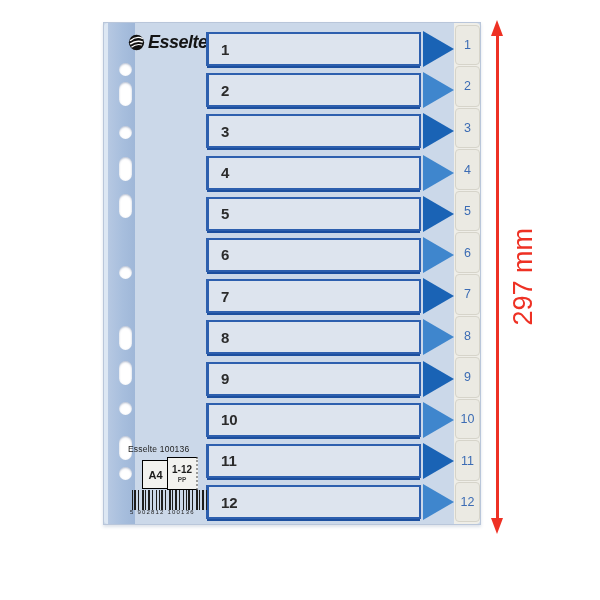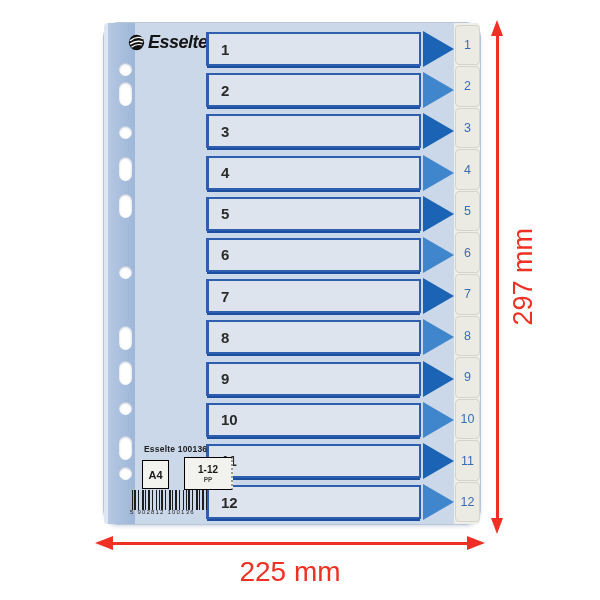--- a/index.html
+++ b/index.html
@@ -8,21 +8,21 @@
     --triangle-dark:#1a63b5; --triangle-light:#3f86cd;
     --tab-rail:#efeee8; --tab-bg:#ebeae3; --tab-border:#d6d4ca; --tab-text:#3c6cb4;
   }
   *{box-sizing:border-box;margin:0;padding:0}
   html,body{width:600px;height:600px}
   body{background:#fff;font-family:"Liberation Sans",sans-serif;position:relative;overflow:hidden}
   .stage{position:absolute;inset:0;background:#fff}
 
   
   .sheet{position:absolute;left:103px;top:22px;width:378px;height:503px;
-         background:var(--sheet);border-radius:15px;border:1px solid #b9c6da;
+         background:var(--sheet);border-radius:0;border:1px solid #b9c6da;
          box-shadow:0 2px 3px rgba(120,140,170,.25)}
   .edge-strip{position:absolute;left:0;top:0;bottom:0;width:5px;background:var(--edge-strip);
               border-radius:4px 0 0 4px}
   .punch-band{position:absolute;left:4px;top:0;bottom:0;width:27px;
               background:linear-gradient(90deg,#b6c8e2,var(--punch-band) 55%,#9fb7d8)}
   .hole{position:absolute;left:11px;width:13px;background:#fff;
         box-shadow:inset 0 1px 2px rgba(90,110,150,.45)}
   .hole.circle{height:13px;border-radius:50%}
   .hole.oval{height:24px;border-radius:7px}
 
@@ -45,26 +45,26 @@
   .row:nth-child(even) .tri{border-left-color:var(--triangle-light)}
 
   
   .tab-rail{position:absolute;right:0;top:0;bottom:0;width:26px;background:var(--tab-rail);
             border-radius:0 4px 4px 0;display:flex;flex-direction:column;padding:1px 0 1px 1px}
   .tab{flex:1;margin:.5px 0;background:var(--tab-bg);border:1px solid var(--tab-border);
        border-radius:4px;display:flex;align-items:center;justify-content:center;
        font-size:12.5px;color:var(--tab-text)}
 
   
-  .plate-title{position:absolute;left:40px;top:421px;font-size:8.5px;font-weight:bold;color:#222;
+  .plate-title{position:absolute;left:24px;top:421px;font-size:8.5px;font-weight:normal;color:#222;
                letter-spacing:.2px}
   .badge{position:absolute;background:#f2f2ef;border:1px solid #000000;color:#1c1c1c;
          display:flex;flex-direction:column;align-items:center;justify-content:center}
   .badge-a4{left:38px;top:437px;width:27px;height:29px;font-size:11px;font-weight:bold}
-  .badge-range{left:80px;top:434px;width:49px;height:33px;border-right:2px dotted #9a9a98}
+  .badge-range{left:63px;top:434px;width:31px;height:33px;border-right:2px dotted #9a9a98}
   .badge-range .rng{font-size:10px;font-weight:bold}
   .badge-range .mat{font-size:6.5px;font-weight:bold;color:#444;margin-top:1px}
   .barcode{position:absolute;left:28px;top:467px;width:76px;height:20px;background:
      repeating-linear-gradient(90deg,#1d1d1d 0 1px,transparent 1px 2.5px,
        #1d1d1d 2.5px 4.5px,transparent 4.5px 6.5px,#1d1d1d 6.5px 7.5px,
        transparent 7.5px 10.5px,#1d1d1d 10.5px 12px,transparent 12px 13.5px)}
   .barcode-digits{position:absolute;left:26px;top:486px;width:80px;font-size:6px;color:#1c1c1c;
                   letter-spacing:1.2px;white-space:nowrap}
 
   
@@ -225,20 +225,14 @@
 
   <div class="dim-v">
     <div class="arr-up"></div>
     <div class="line"></div>
     <div class="arr-down"></div>
     <div class="lbl">
         <span>297 mm</span>
       </div>
   </div>
 
-  <div class="dim-h">
-    <div class="arr-left"></div>
-    <div class="line"></div>
-    <div class="arr-right"></div>
-    <div class="lbl">225 mm</div>
-  </div>
 
 </div>
 
 </body></html>

